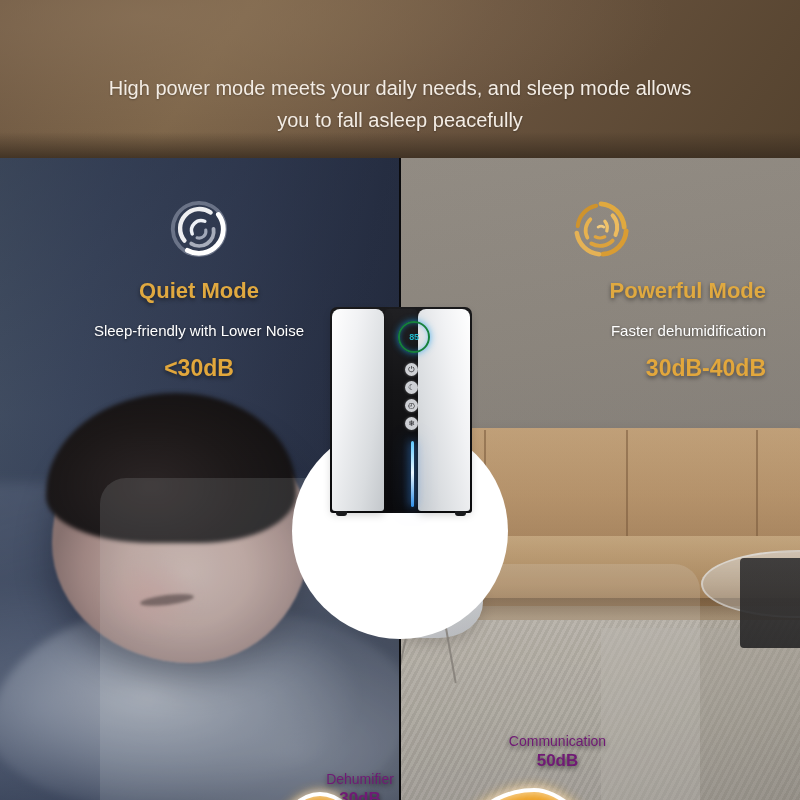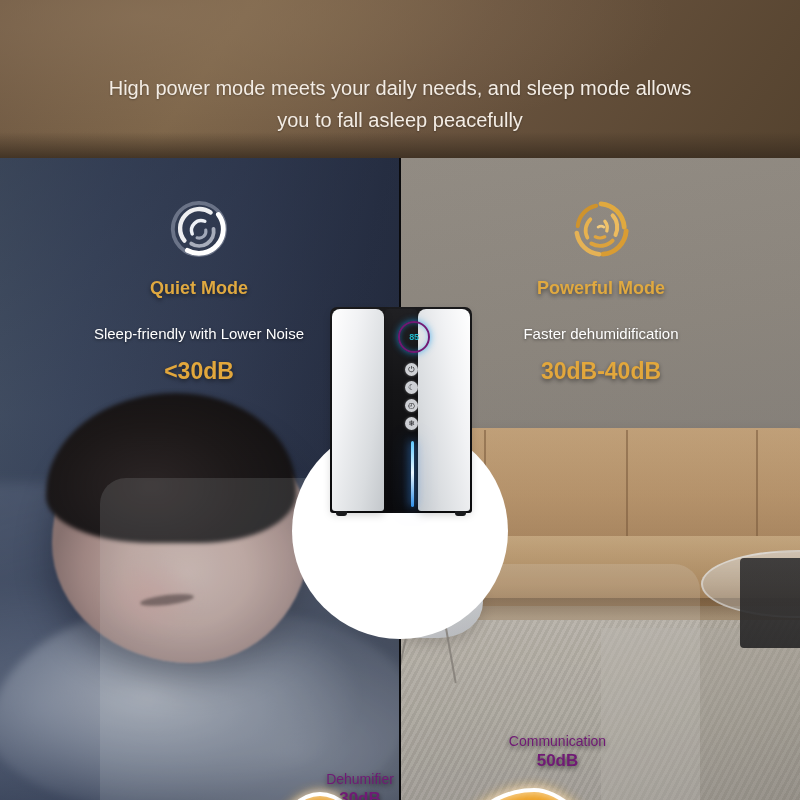--- a/index.html
+++ b/index.html
@@ -273,34 +273,34 @@
     background: #0a0a0c;
   }
 
   
   .mode {
     position: absolute;
     width: 330px;
     text-align: center;
   }
   .mode.left  { left: 34px;  top: 40px; }
-  .mode.right { left: 436px; top: 40px; }
+  .mode.right { left: 436px; top: 40px; text-align: right; }
 
   .mode-icon {
     width: 62px;
     height: 62px;
     margin: 0 auto 18px auto;
     display: block;
   }
   .mode-title {
-    font-size: 18px;
+    font-size: 22px;
     font-weight: bold;
     color: #e0a940;
     text-shadow: 0 2px 4px rgba(0,0,0,0.45);
-    margin-bottom: 26px;
+    margin-bottom: 18px;
   }
   .mode-sub {
     font-size: 15px;
     color: #ffffff;
     font-weight: normal;
     text-shadow: 0 1px 3px rgba(0,0,0,0.5);
     margin-bottom: 16px;
   }
   .mode-value {
     font-size: 23px;
@@ -344,21 +344,21 @@
     left: 55px; top: 2px;
     width: 32px; height: 202px;
     background: linear-gradient(180deg, #202023 0%, #141416 40%, #0b0b0d 100%);
     border-radius: 4px;
   }
   .prod-display {
     position: absolute;
     left: 68px; top: 14px;
     width: 28px; height: 28px;
     border-radius: 50%;
-    border: 2px solid #701a75;
+    border: 2px solid #15803d;
     box-shadow: 0 0 7px rgba(28,159,240,0.75), inset 0 0 5px rgba(28,159,240,0.45);
     display: flex;
     align-items: center;
     justify-content: center;
   }
   .prod-display-value {
     font-size: 9px;
     font-weight: bold;
     color: #1fb6c9;
     letter-spacing: -0.3px;

